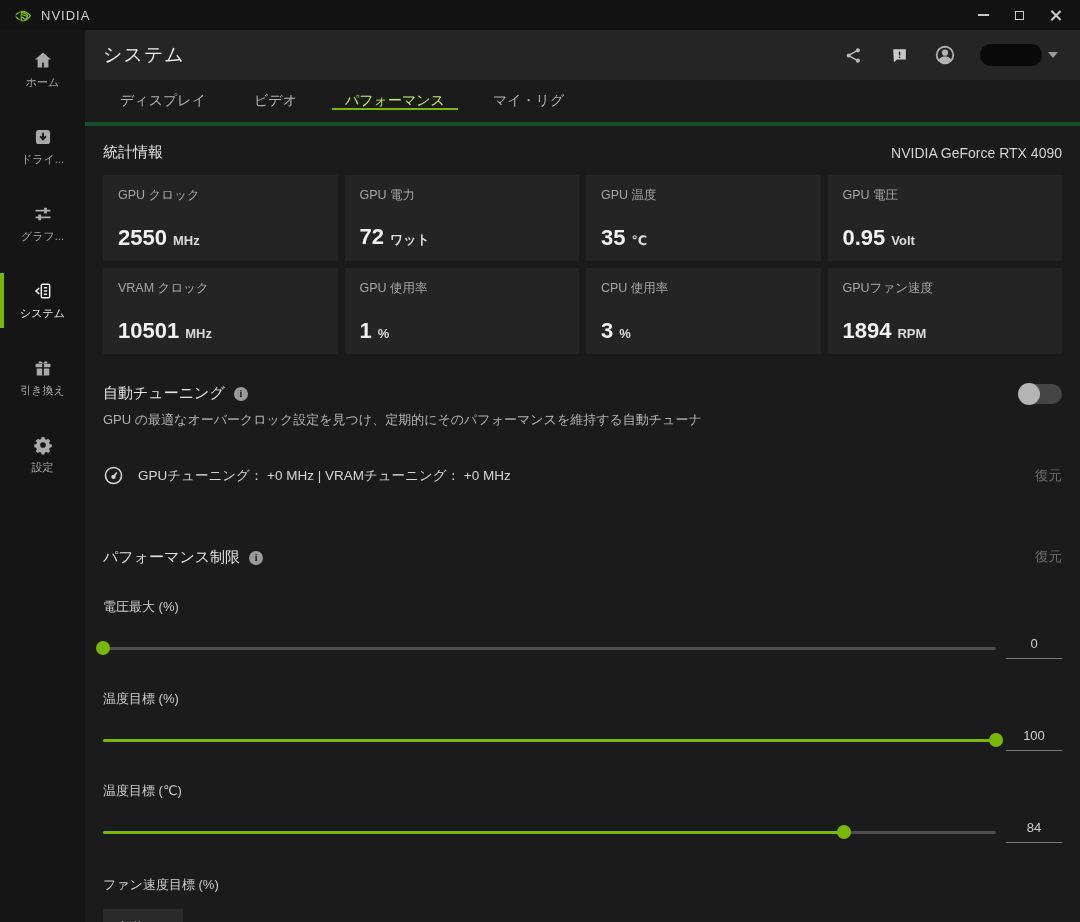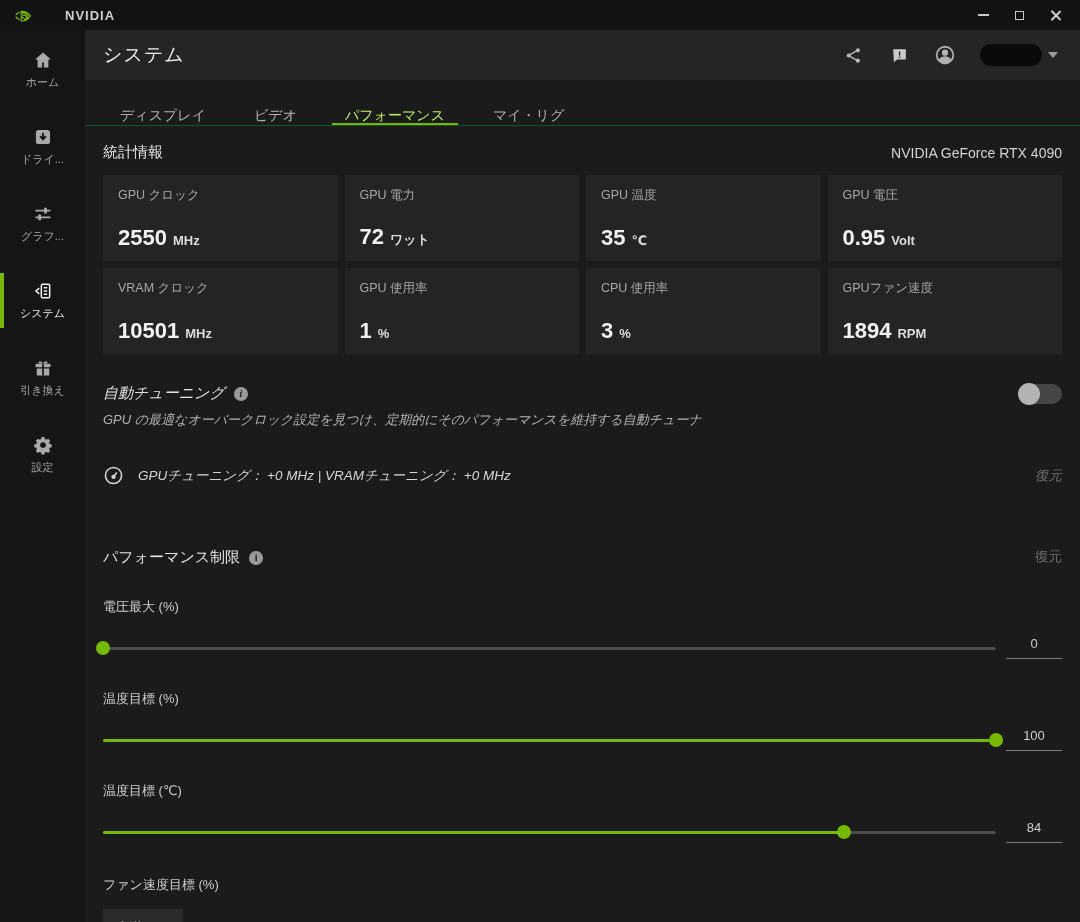--- a/index.html
+++ b/index.html
@@ -3,21 +3,21 @@
 <meta charset="utf-8">
 <style>
   * { margin:0; padding:0; box-sizing:border-box; }
   html,body { width:1080px; height:922px; overflow:hidden; }
   body { font-family:"Liberation Sans","DejaVu Sans",sans-serif; background:#1b1b1b; color:#e6e6e6; }
   .window { position:relative; width:1080px; height:922px; background:#1b1b1b; }
 
   
   .titlebar { position:absolute; top:0; left:0; right:0; height:30px; background:#121212; display:flex; align-items:center; justify-content:space-between; padding:0 12px 0 14px; }
   .brand { display:flex; align-items:center; gap:8px; }
-  .brand-text { font-size:13px; color:#cfcfcf; letter-spacing:1px; font-weight:bold;margin-left:24px; }
+  .brand-text { font-size:13px; color:#cfcfcf; letter-spacing:1px; font-weight:normal; }
   .win-controls { display:flex; align-items:center; gap:10px; }
   .win-btn { width:26px; height:22px; display:flex; align-items:center; justify-content:center; cursor:pointer; }
   .glyph-min { width:11px; height:2px; background:#c9c9c9; }
   .glyph-max { width:9px; height:9px; border:1.5px solid #c9c9c9; }
   .glyph-close { position:relative; width:11px; height:11px; }
   .glyph-close::before,.glyph-close::after { content:""; position:absolute; left:5px; top:-1px; width:1.8px; height:13px; background:#c9c9c9; }
   .glyph-close::before { transform:rotate(45deg); }
   .glyph-close::after { transform:rotate(-45deg); }
 
   
@@ -34,41 +34,41 @@
   .main { position:absolute; top:30px; left:85px; right:0; bottom:0; background:#1b1b1b; display:flex; flex-direction:column; }
   .page-header { height:50px; background:#252525; display:flex; align-items:center; justify-content:space-between; padding:0 22px 0 18px; flex:0 0 auto; }
   .page-title { font-size:19px; font-weight:normal; color:#eaeaea; letter-spacing:1px; }
   .header-actions { display:flex; align-items:center; gap:24px; }
   .h-icon { width:22px; height:22px; display:flex; align-items:center; justify-content:center; cursor:pointer; color:#b9b9b9; }
   .account { display:flex; align-items:center; gap:6px; cursor:pointer; }
   .account-blob { width:62px; height:22px; border-radius:11px; background:#0a0a0a; }
   .caret { width:0; height:0; border-left:5px solid transparent; border-right:5px solid transparent; border-top:6px solid #9a9a9a; }
 
   
-  .tabbar { height:46px; display:flex; align-items:flex-end; padding:0 18px; gap:14px; border-bottom:1px solid #14532d; flex:0 0 auto; }
+  .tabbar { height:46px; display:flex; align-items:center; padding:0 18px; gap:14px; border-bottom:4px solid #14532d; flex:0 0 auto; }
   .tab { display:flex; align-items:center; padding:0 17px; font-size:14px; color:#b2b2b2; cursor:pointer; position:relative; }
   .tab.active { color:#bef264; }
   .tab.active::after { content:""; position:absolute; left:4px; right:4px; bottom:0; height:2px; background:#76b900; }
 
   
   .content { flex:1; padding:0 18px; overflow:hidden; }
   .stats-head { display:flex; align-items:center; justify-content:space-between; margin-top:17px; }
   .sec-title { font-size:15px; color:#e3e3e3; display:flex; align-items:center; gap:9px; }
   .gpu-name { font-size:14px; color:#d4d4d4; }
   .cards { display:grid; grid-template-columns:repeat(4,1fr); gap:7px; margin-top:13px; }
   .card { background:#242424; height:86px; padding:12px 15px; display:flex; flex-direction:column; justify-content:space-between; }
   .card-label { font-size:12.5px; color:#a6a6a6; }
   .card-value { font-size:22px; font-weight:bold; color:#f1f1f1; line-height:1; }
   .card-unit { font-size:13px; font-weight:bold; color:#dcdcdc; margin-left:6px;margin-top:11px; }
 
   .info-dot { width:14px; height:14px; border-radius:50%; background:#9a9a9a; color:#1a1a1a; font-size:10px; font-weight:bold; display:inline-flex; align-items:center; justify-content:center; font-family:"Liberation Serif","DejaVu Serif",serif; }
   .info-dot::after { content:"i"; }
 
   .section-row { display:flex; align-items:flex-start; justify-content:space-between; }
-  .autotune { margin-top:30px;font-style:italic; }
+  .autotune { margin-top:30px; }
   .autotune-desc { font-size:13px; color:#b3b3b3; margin-top:8px; }
   .restore { font-size:13.5px; color:#6d6d6d; cursor:default; }
 
   .toggle { position:relative; width:42px; height:20px; border-radius:10px; background:#454545; cursor:pointer; flex:0 0 auto; }
   .toggle .knob { position:absolute; top:-1px; left:-2px; width:22px; height:22px; border-radius:50%; background:#b4b4b4; }
 
   .tune-row { display:flex; align-items:center; margin-top:36px; }
   .tune-row .gauge { margin-right:14px; color:#d4d4d4; }
   .tune-status { font-size:13.5px; color:#d6d6d6; flex:1; }
 

